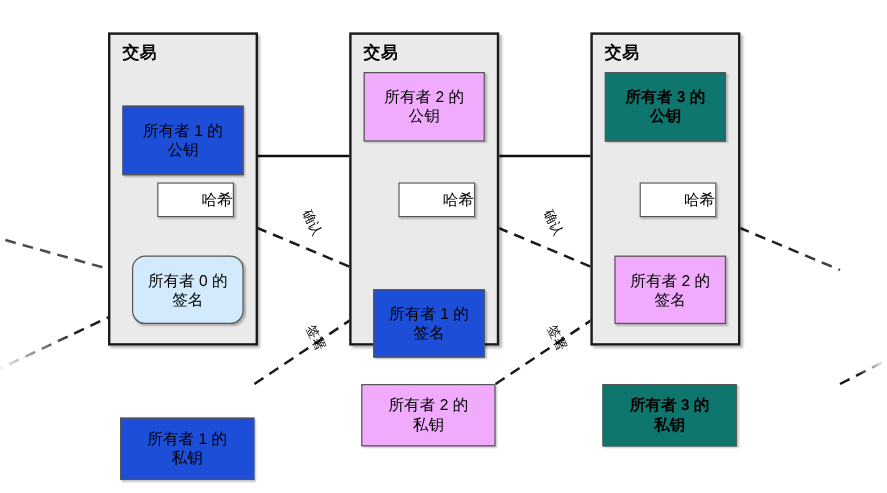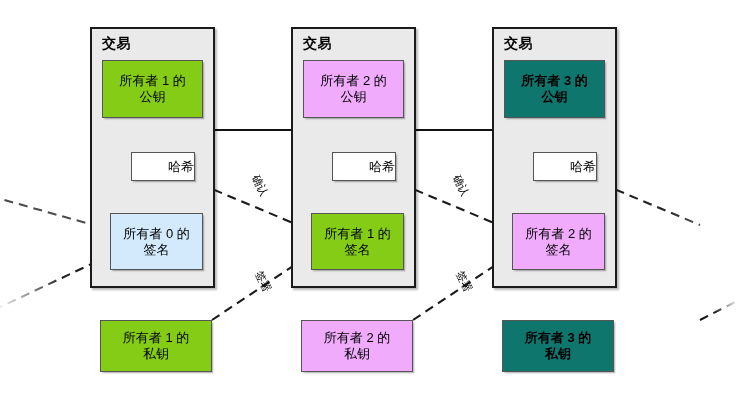--- a/index.html
+++ b/index.html
@@ -45,24 +45,24 @@
     border: 1.3px solid #555555;
     display: flex;
     align-items: center;
     justify-content: center;
     text-align: center;
     font-size: 13px;
     color: #000000;
     line-height: 1.22;
     box-shadow: 1.5px 1.5px 1.5px rgba(0,0,0,0.25);
   }
-  .node-yellow { background: #84cc16; }
+  .node-yellow { background: #1d4ed8; margin-top: 28px; }
   .node-green  { background: #f0abfc; }
   .node-pink   { background: #0f766e; font-weight: bold; }
-  .node-blue   { background: #d2eafb; }
+  .node-blue   { background: #d2eafb; border-radius: 11px; }
   .node-white  { background: #ffffff; justify-content: flex-end; }
   .edge-label {
     position: absolute;
     font-size: 11px;
     color: #000000;
     white-space: nowrap;
     transform-origin: 50% 50%;
   }
 </style>
 </head>

